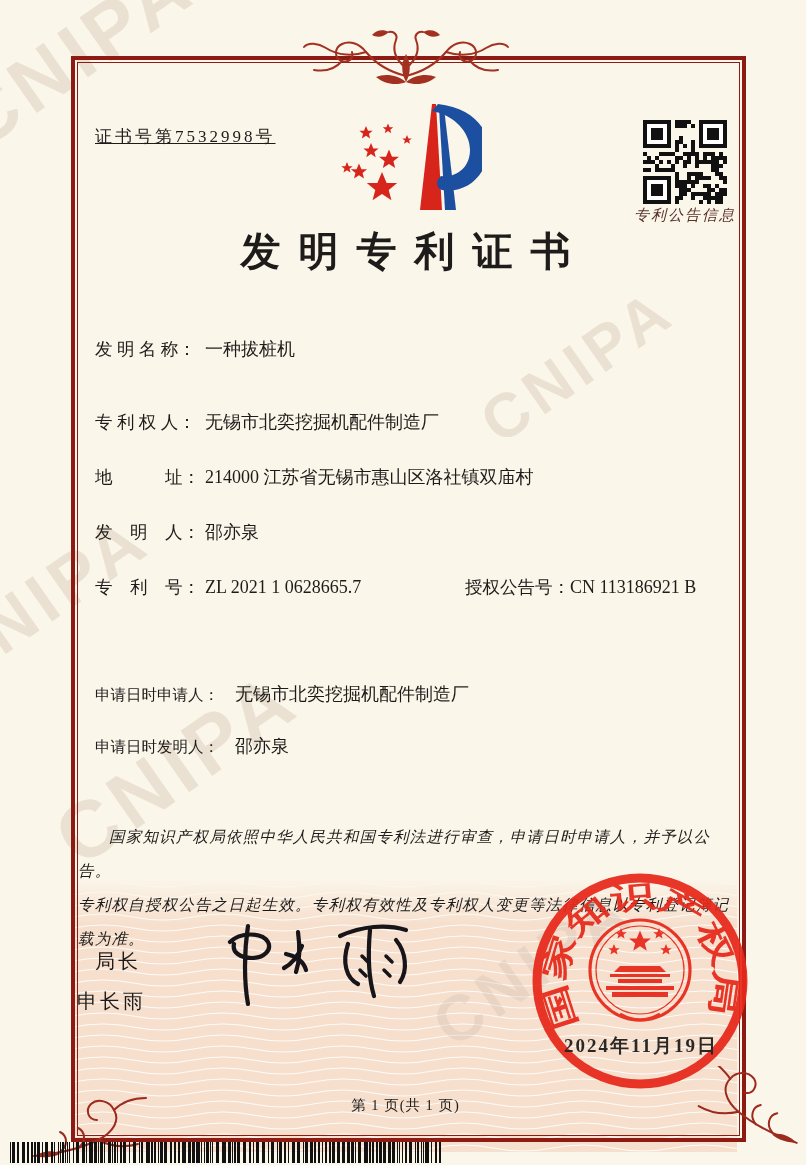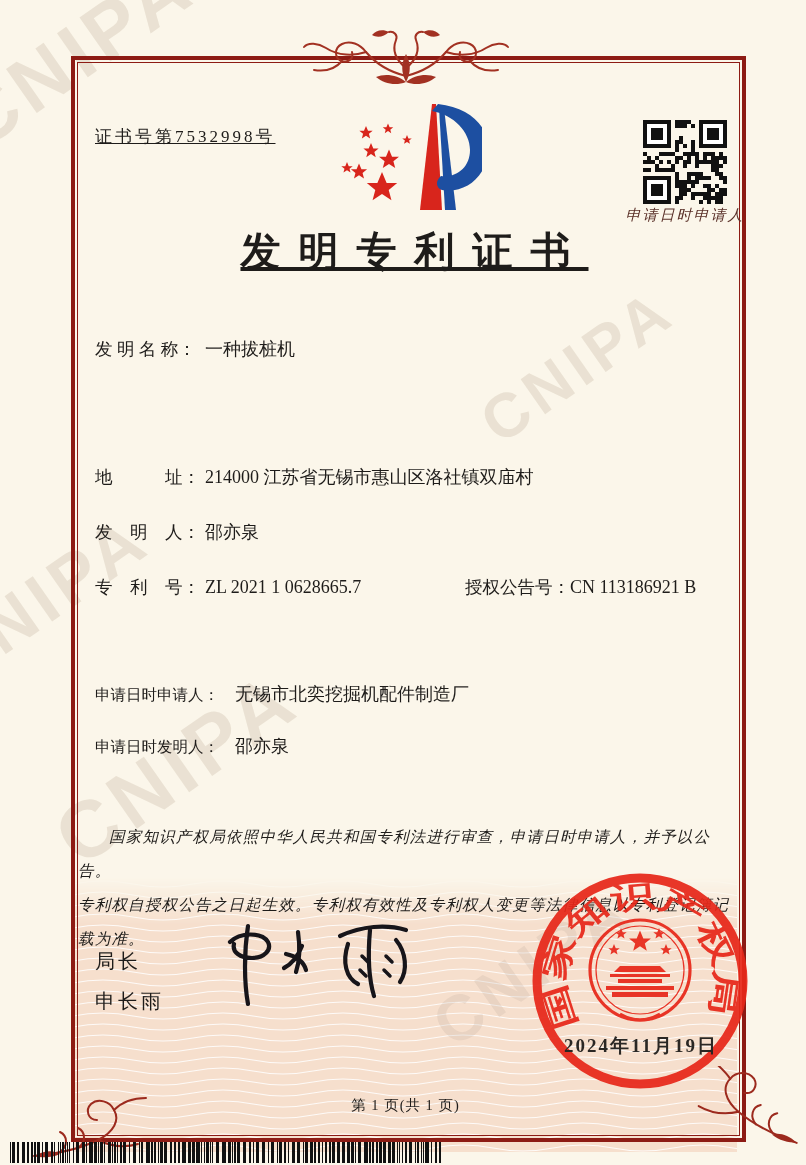--- a/index.html
+++ b/index.html
@@ -18,21 +18,21 @@
     -webkit-mask-image:linear-gradient(180deg,transparent 0,#000 46px,#000 100%);
             mask-image:linear-gradient(180deg,transparent 0,#000 46px,#000 100%);}
 
   
   .frame{left:71px;top:56px;width:667px;height:1078px;border:4px solid #8d1b14;z-index:3;}
   .frame-inner{position:absolute;left:2px;top:2px;right:2px;bottom:2px;border:1.5px solid #8d1b14;}
 
   .certno{left:95px;top:125px;font-size:17px;letter-spacing:3px;z-index:5;text-decoration:underline;}
 
   .title{left:72px;top:224px;width:667px;text-align:center;font-size:40px;font-weight:700;
-         letter-spacing:18px;text-indent:18px;z-index:5;text-decoration:underline;}
+         letter-spacing:18px;text-indent:18px;z-index:5;}
 
   .qr-label{left:622px;top:206px;width:126px;text-align:center;font-size:15px;
             letter-spacing:2px;color:#5a3028;font-style:italic;z-index:5;}
 
   .row{left:95px;width:620px;font-size:18px;z-index:5;white-space:nowrap;}
   .row .lab{display:inline-block;width:110px;font-size:17.5px;vertical-align:baseline;}
   .row .lab.wide{width:140px;font-size:15.5px;}
   .row .val{font-size:18px;margin-top:48px;}
   .row .col2{position:absolute;left:360px;top:0;text-align:right;}
   .row .col2 .lab2{display:inline-block;width:115px;font-size:17.5px;}
@@ -283,26 +283,29 @@
         <rect x="68" y="76" width="4" height="4" fill="#111"></rect>
         <rect x="72" y="76" width="4" height="4" fill="#111"></rect>
         <rect x="76" y="76" width="4" height="4" fill="#111"></rect>
         <rect x="32" y="80" width="4" height="4" fill="#111"></rect>
         <rect x="56" y="80" width="4" height="4" fill="#111"></rect>
         <rect x="64" y="80" width="4" height="4" fill="#111"></rect>
         <rect x="72" y="80" width="4" height="4" fill="#111"></rect>
         <rect x="76" y="80" width="4" height="4" fill="#111"></rect>
       </svg>
   </div>
-  <div class="abs qr-label">申请日时申请人</div>
+  <div class="abs qr-label">专利公告信息</div>
 
   <div class="abs title">发明专利证书</div>
 
   <div class="abs row" style="top:337px;">
     <span class="lab">发 明 名 称：</span><span class="val">一种拔桩机</span>
+  </div>
+  <div class="abs row" style="top:410px;">
+    <span class="lab">专 利 权 人：</span><span class="val">无锡市北奕挖掘机配件制造厂</span>
   </div>
   <div class="abs row" style="top:465px;">
     <span class="lab">地　　　址：</span><span class="val">214000 江苏省无锡市惠山区洛社镇双庙村</span>
   </div>
   <div class="abs row" style="top:520px;">
     <span class="lab">发　明　人：</span><span class="val">邵亦泉</span>
   </div>
   <div class="abs row" style="top:575px;">
     <span class="lab">专　利　号：</span><span class="val">ZL 2021 1 0628665.7</span>
     <span class="col2"><span class="lab2">授权公告号：</span><span class="val">CN 113186921 B</span></span>
@@ -313,21 +316,21 @@
   <div class="abs row" style="top:682px;">
     <span class="lab wide">申请日时申请人：</span><span class="val">无锡市北奕挖掘机配件制造厂</span>
   </div>
 
   <div class="abs statement">
     <div class="l1">国家知识产权局依照中华人民共和国专利法进行审查，申请日时申请人，并予以公告。</div>
     <div class="l2">专利权自授权公告之日起生效。专利权有效性及专利权人变更等法律信息以专利登记簿记载为准。</div>
   </div>
 
   <div class="abs official" style="left:95px;top:948px;">局长</div>
-  <div class="abs official" style="left:95px;top:988px;">申长雨</div>
+  <div class="abs official" style="left:77px;top:988px;">申长雨</div>
 
   <div class="abs" style="left:210px;top:912px;z-index:6;" role="img" aria-label="申长雨">
     <svg width="230" height="100" viewBox="0 0 230 100">
       <g stroke="#17151a" stroke-width="4.2" fill="none" stroke-linecap="round" stroke-linejoin="round">
         <path d="M38,14 C34,40 34,70 38,92"></path>
         <path d="M20,30 C30,20 52,20 58,30 C62,38 54,46 42,46 C30,46 22,40 24,32"></path>
         <path d="M92,34 C88,44 82,52 74,56"></path>
         <path d="M76,42 C86,44 94,50 96,58"></path>
         <path d="M88,20 C90,34 90,48 86,60"></path>
         <path d="M130,24 C152,14 176,12 196,18"></path>

